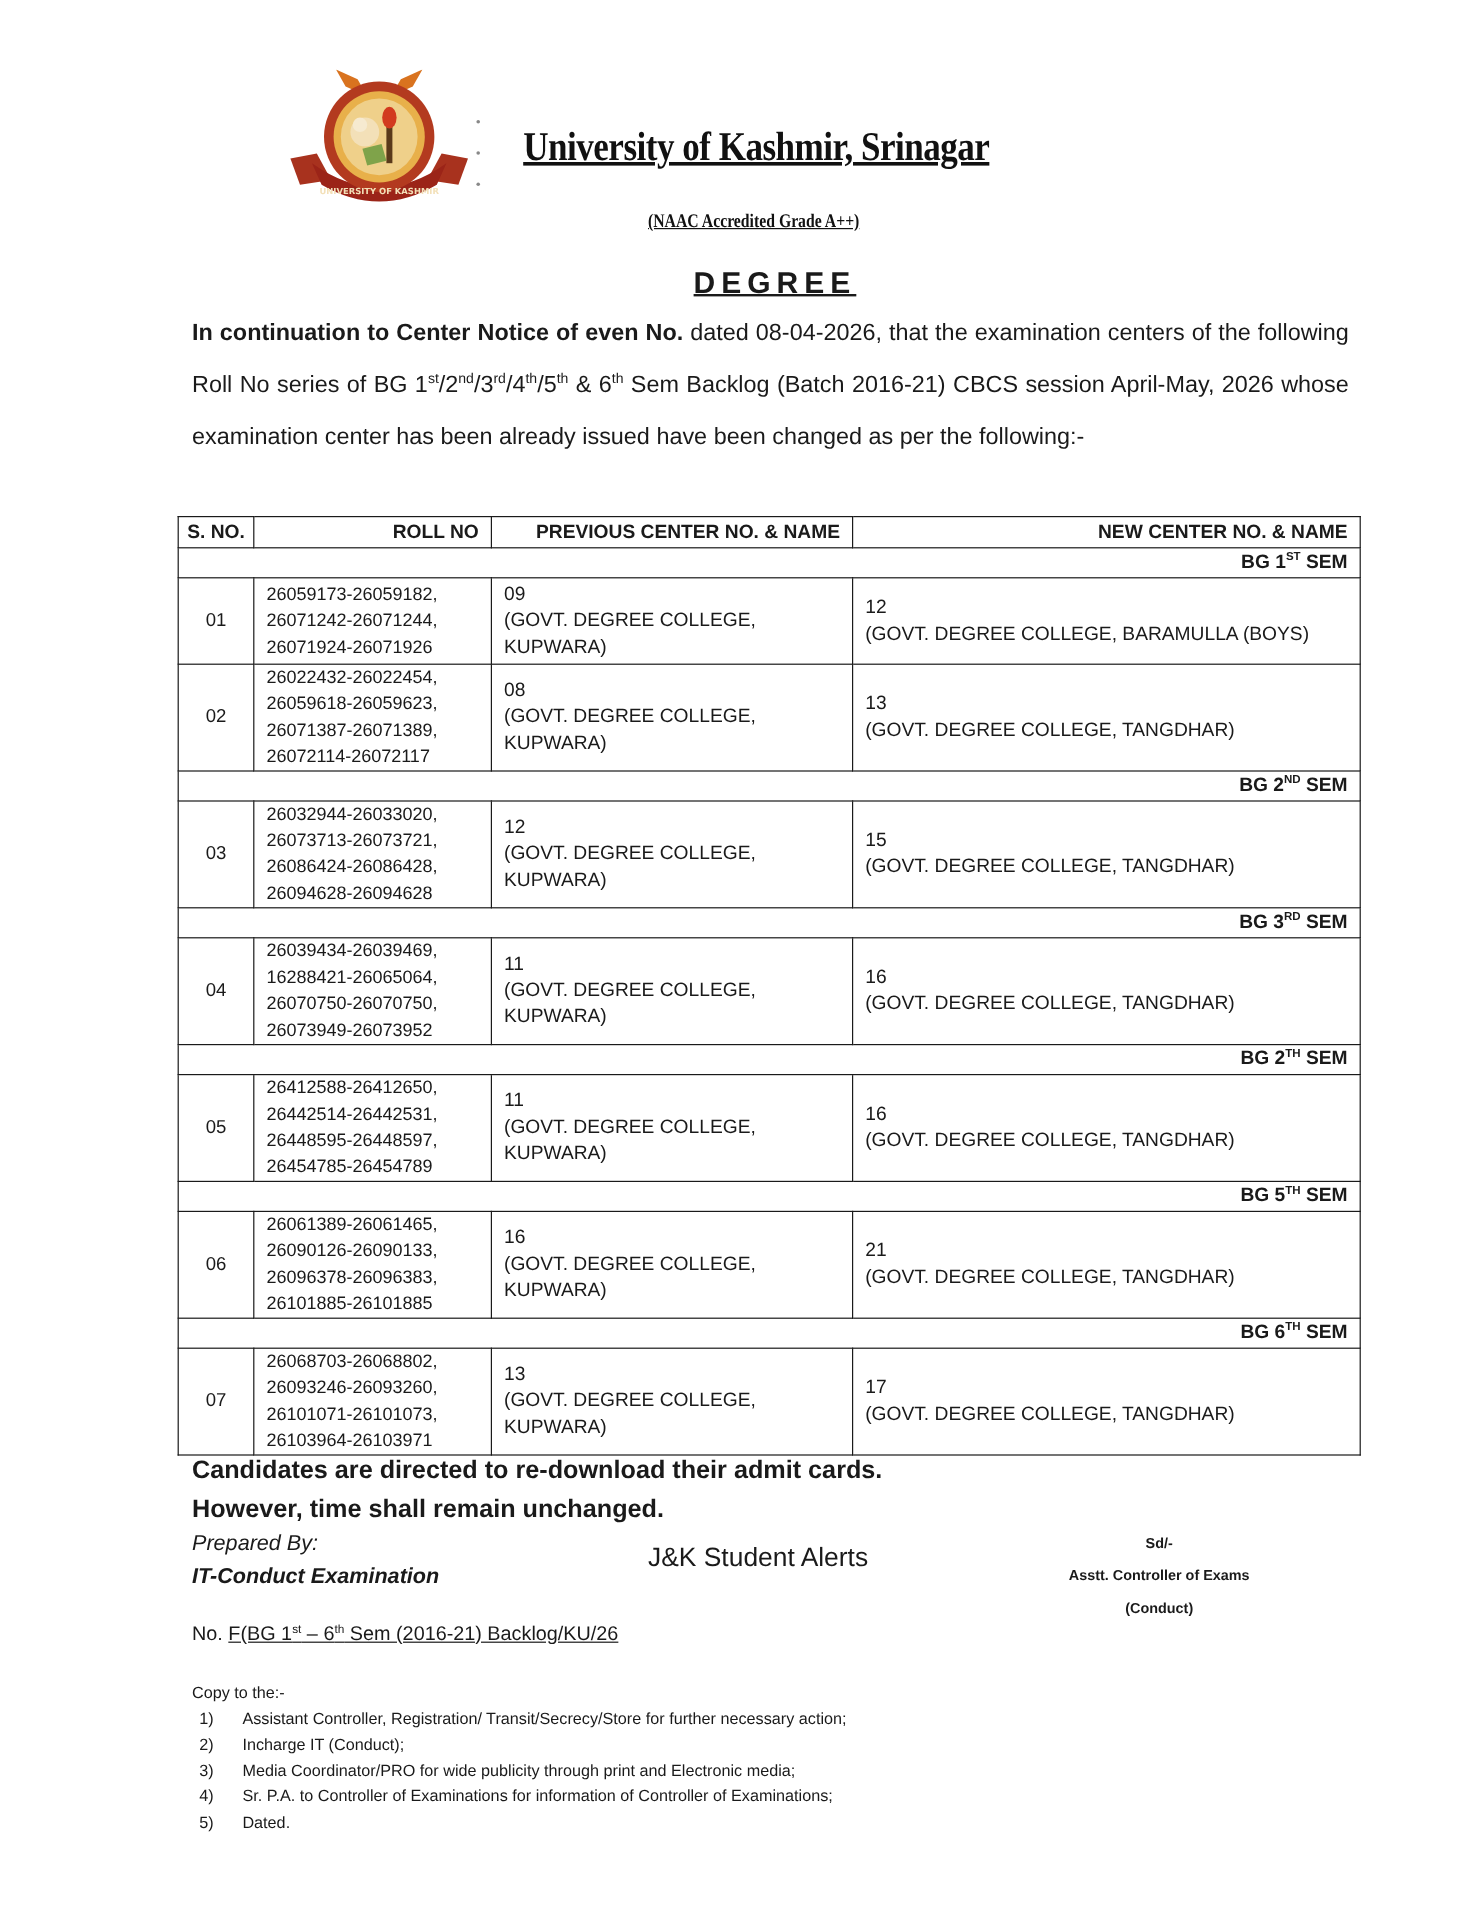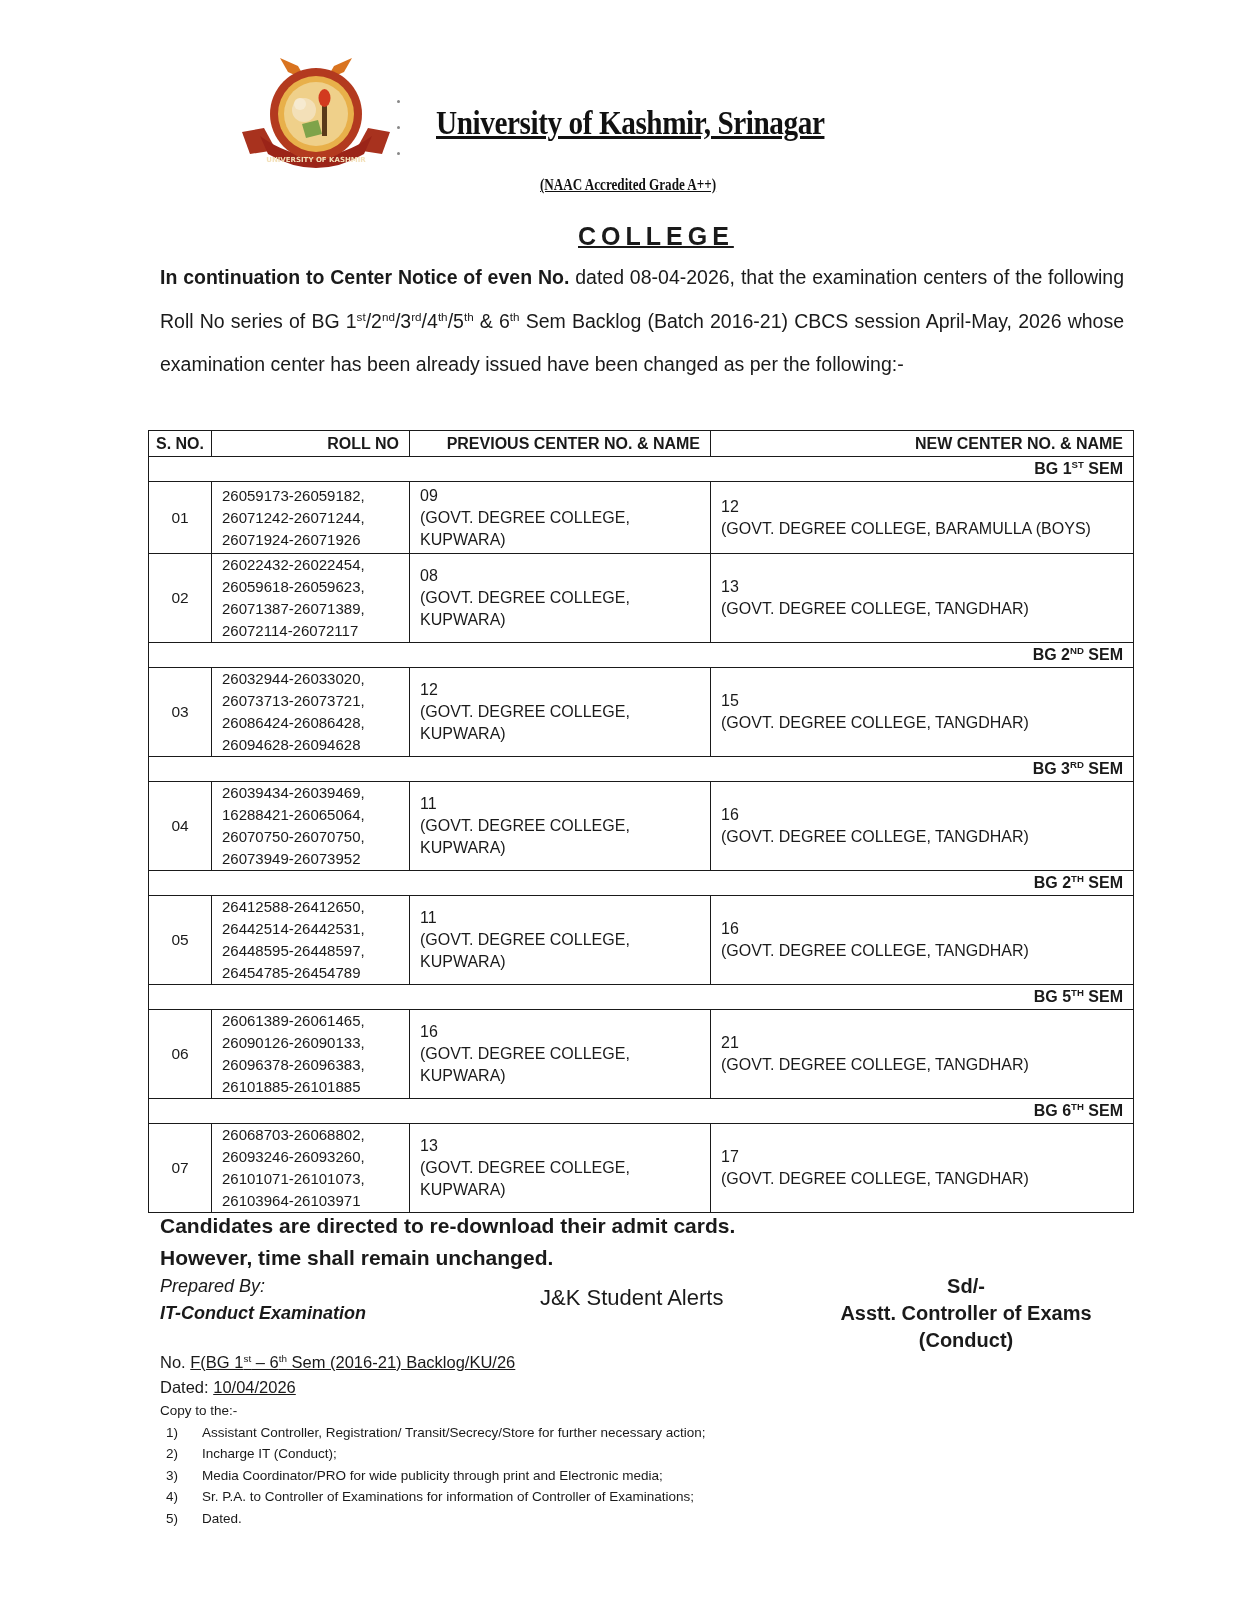--- a/index.html
+++ b/index.html
@@ -32,21 +32,21 @@
     td.sno { text-align: center; }
     td.roll .line, td.prev .line, td.new .line { display: block; white-space: nowrap; }
     td.roll { font-size: 15px; line-height: 21.5px; }
     td.prev, td.new { line-height: 24px; font-size: 16px; }
 
     
     .directive { left: 160px; top: 1210px; font-size: 21px; font-weight: bold; line-height: 32px; }
     .prepared { left: 160px; top: 1273px; font-size: 18px; line-height: 27px; font-style: italic; }
     .prepared .by { font-weight: bold; }
     .alerts { left: 540px; top: 1285px; font-size: 22px; }
-    .signature { left: 836px; top: 1273px; width: 260px; text-align: center; font-size: 20px; font-weight: bold; line-height: 27px; }
+    .signature { left: 836px; top: 1273px; width: 260px; text-align: center; font-size: 12px; font-weight: bold; line-height: 27px; }
 
     .ref { left: 160px; top: 1350px; font-size: 16.5px; line-height: 25px; }
     .ref .u { text-decoration: underline; }
     .copy { left: 160px; top: 1400px; font-size: 13.5px; line-height: 21.5px; }
     .copy ol { list-style: none; margin: 0; padding: 0 0 0 6px; }
     .copy li { display: flex; }
     .copy .num { width: 36px; }
   </style>
 </head>
 <body>
@@ -76,21 +76,21 @@
   </svg>
 </div>
 <div class="abs dots">
   <span style="left:397px; top:100px;"></span>
   <span style="left:397px; top:126px;"></span>
   <span style="left:397px; top:152px;"></span>
 </div>
 
 <div class="abs uni-title">University of Kashmir, Srinagar</div>
 <div class="abs naac">(NAAC Accredited Grade A++)</div>
-<div class="abs notice-title">COLLEGE</div>
+<div class="abs notice-title">DEGREE</div>
 
 <div class="abs intro">
   <b>In continuation to Center Notice of even No.</b><span> dated 08-04-2026, that the examination centers of the following Roll No series of BG 1</span><sup>st</sup><span>/2</span><sup>nd</sup><span>/3</span><sup>rd</sup><span>/4</span><sup>th</sup><span>/5</span><sup>th</sup><span> &amp; 6</span><sup>th</sup><span> Sem Backlog (Batch 2016-21) CBCS session April-May, 2026 whose examination center has been already issued have been changed as per the following:-</span>
 </div>
 
 <table class="centers">
   <thead>
     <tr>
       <th class="c-sno">S. NO.</th>
       <th class="c-roll">ROLL NO</th>
@@ -264,21 +264,20 @@
 <div class="abs alerts">J&amp;K Student Alerts</div>
 
 <div class="abs signature">
   <div>Sd/-</div>
   <div>Asstt. Controller of Exams</div>
   <div>(Conduct)</div>
 </div>
 
 <div class="abs ref">
   <div><span>No. </span><span class="u"><span>F(BG 1</span><sup>st</sup><span> – 6</span><sup>th</sup><span> Sem (2016-21) Backlog/KU/26</span></span></div>
-  <div><span>Dated: </span><span class="u">10/04/2026</span></div>
 </div>
 
 <div class="abs copy">
   <div>Copy to the:-</div>
   <ol>
     <li>
         <span class="num">1)</span>
         <span>Assistant Controller, Registration/ Transit/Secrecy/Store for further necessary action;</span>
       </li>
     <li>

